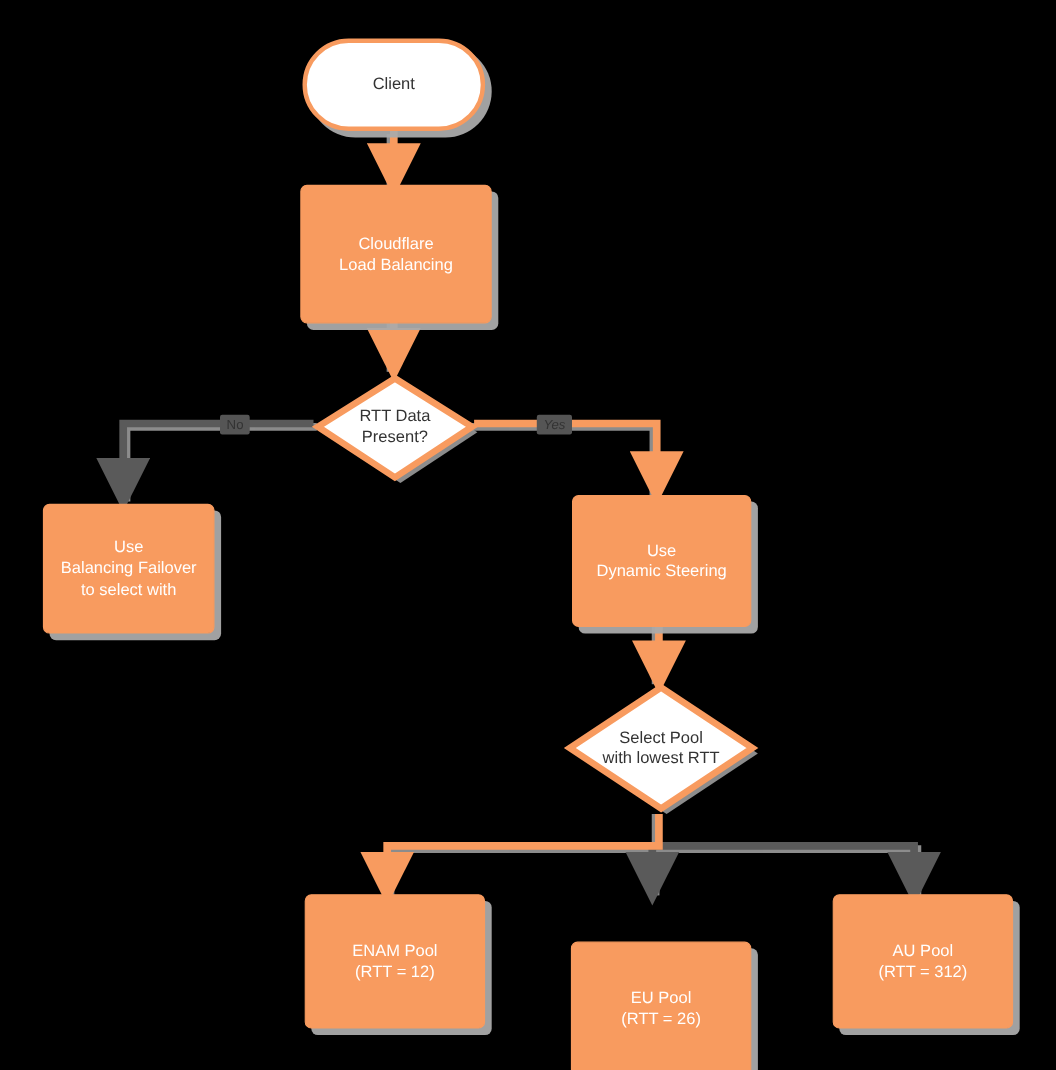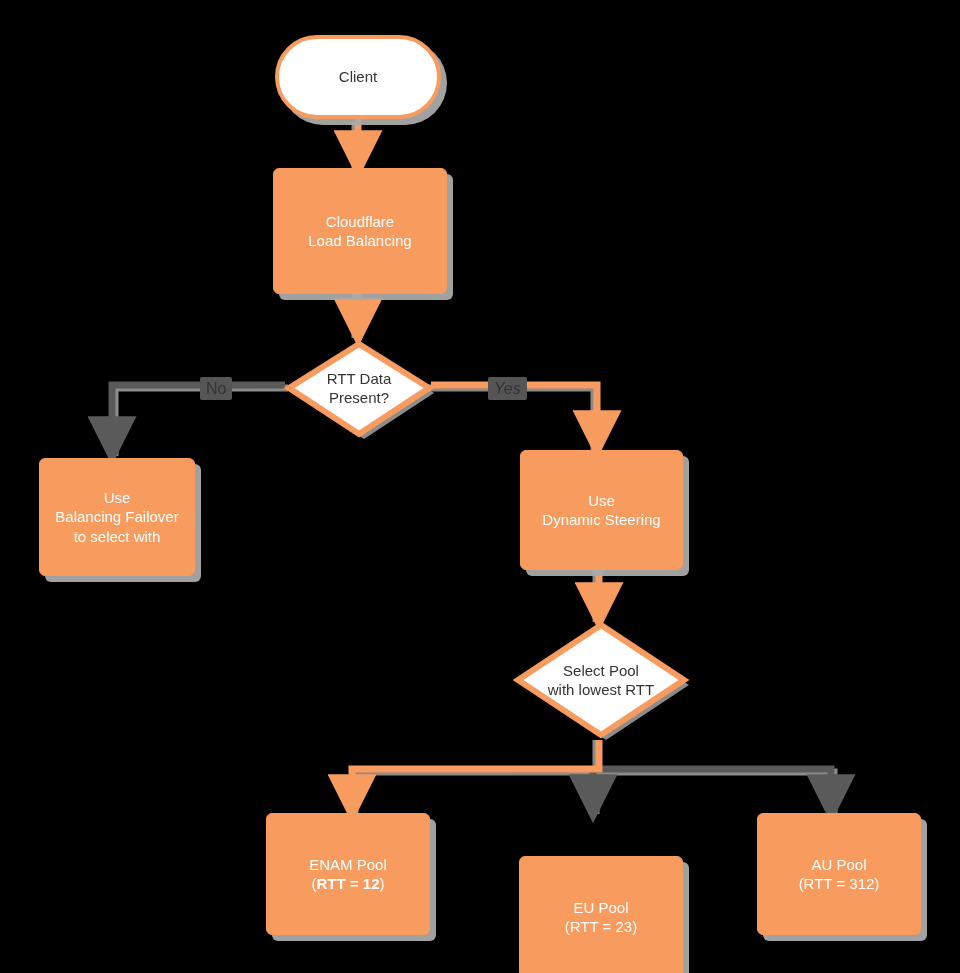--- a/index.html
+++ b/index.html
@@ -71,30 +71,30 @@
   .node-diamond .diamond-label {
     position: relative;
     z-index: 2;
     color: #333333;
     font-size: 15px;
     line-height: 1.3;
     white-space: nowrap;
   }
   .edge-label {
     position: absolute;
-    font-size: 16px;
+    font-size: 12px;
     color: #333333;
     background: #555555;
     padding: 2px 6px;
     border-radius: 2px;
     line-height: 1.2;
     white-space: nowrap;
     text-align: center;
   }
-  .bold-seg { font-weight: bold; }
+  .bold-seg { font-weight: normal; }
   .nowrap { white-space: nowrap; }
 </style>
 </head>
 <body>
 
 <div id="diagram-root">
 
   <svg id="edge-layer" viewBox="0 0 960 973" xmlns="http://www.w3.org/2000/svg">
     <defs>
       <marker id="arrow-active" viewBox="0 0 12 12" refX="9" refY="6" markerWidth="7" markerHeight="7" orient="auto-start-reverse">
@@ -183,33 +183,33 @@
     <svg class="diamond-shape" viewBox="0 0 180 124" xmlns="http://www.w3.org/2000/svg">
       <polygon points="90,7 173,62 90,117 7,62" fill="#9B9B9B" transform="translate(5,5)" opacity="0.9"></polygon>
       <polygon points="90,7 173,62 90,117 7,62" fill="#FFFFFF" stroke="#F89B5F" stroke-width="6"></polygon>
     </svg>
     <div class="diamond-label">
       <div>Select Pool</div>
       <div>with lowest RTT</div>
     </div>
   </div>
 
-  <div class="node node-rect" style="left:266px; top:813px; width:164px; height:122px;">
+  <div class="node node-rect" style="left:277px; top:813px; width:164px; height:122px;">
     <div>
       <div>ENAM Pool</div>
       <div class="nowrap">
         <span>(</span><span class="bold-seg">RTT = 12</span><span>)</span>
       </div>
     </div>
   </div>
 
   <div class="node node-rect" style="left:519px; top:856px; width:164px; height:122px;">
     <div>
       <div>EU Pool</div>
-      <div class="nowrap">(RTT = 23)</div>
+      <div class="nowrap">(RTT = 26)</div>
     </div>
   </div>
 
   <div class="node node-rect" style="left:757px; top:813px; width:164px; height:122px;text-align:center;">
     <div>
       <div>AU Pool</div>
       <div class="nowrap">(RTT = 312)</div>
     </div>
   </div>
 

